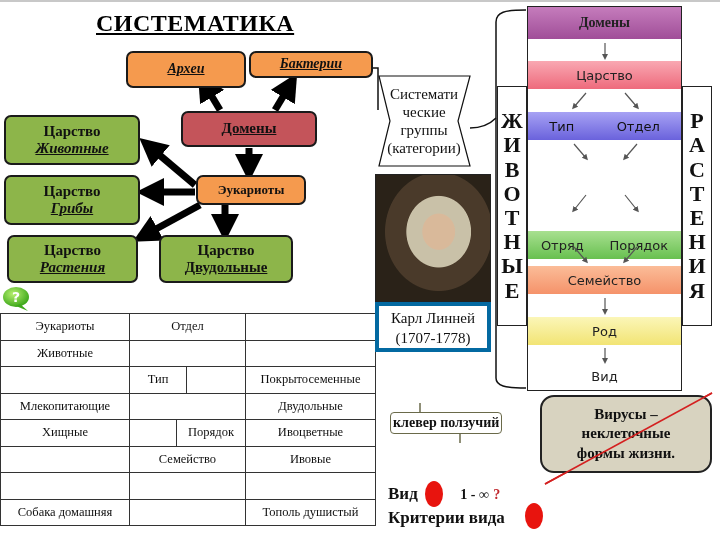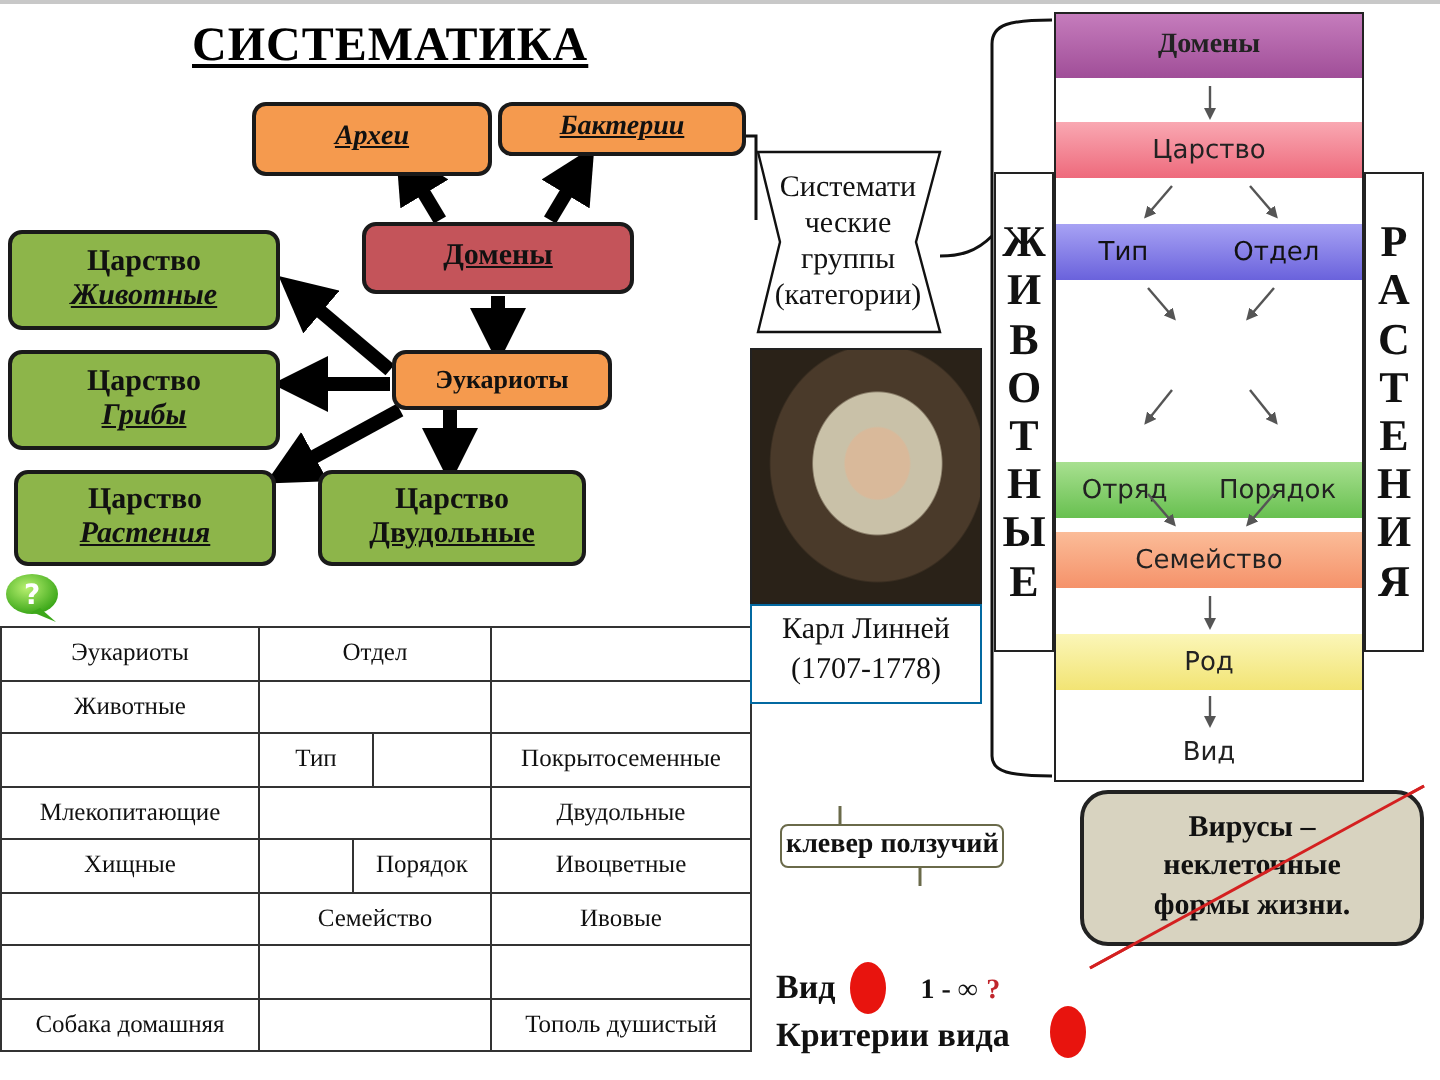--- a/index.html
+++ b/index.html
@@ -13,21 +13,21 @@
   .red { background: #c4545a; }
   .green { background: #8db54a; }
   .italic-ul { font-style: italic; text-decoration: underline; }
   .ul { text-decoration: underline; }
   svg.arrows { position: absolute; left: 0; top: 0; width: 720px; height: 540px; pointer-events: none; }
   table.tax { position: absolute; left: 0; top: 313px; border-collapse: collapse; font-size: 12.5px; }
   table.tax td { border: 1px solid #333; height: 26.5px; text-align: center; padding: 0 2px; white-space: nowrap; }
   .bubble { left: 2px; top: 286px; width: 30px; height: 26px; }
   .sysbox { left: 378px; top: 75px; width: 92px; height: 92px; font-size: 15px; line-height: 1.2; text-align: center; display: flex; align-items: center; justify-content: center; }
   .portrait { left: 375px; top: 174px; width: 116px; height: 128px; background: radial-gradient(ellipse at 55% 45%, #d9b99a 0 18%, #c9c1a8 19% 36%, #4a3a2a 37% 60%, #2a2218 61%); border: 1px solid #222; }
-  .portrait-cap { left: 375px; top: 302px; width: 116px; height: 50px; border: 1px solid #0369a1; font-size: 15px; text-align: center; line-height: 1.3; padding-top: 3px; }
+  .portrait-cap { left: 375px; top: 302px; width: 116px; height: 50px; border: 4px solid #0369a1; font-size: 15px; text-align: center; line-height: 1.3; padding-top: 3px; }
   .vert { position: absolute; border: 1px solid #222; background: #fff; display: flex; flex-direction: column; align-items: center; justify-content: center; font-weight: bold; font-size: 22px; line-height: 1.1; }
   .ladder { left: 527px; top: 6px; width: 155px; height: 385px; border: 1px solid #222; background: #fff; }
   .band { position: absolute; left: 0; width: 153px; height: 28px; display: flex; align-items: center; justify-content: space-around; font-family: "DejaVu Sans", sans-serif; font-size: 13px; color: #222; }
   .klever { left: 390px; top: 412px; font-weight: bold; font-size: 14px; border: 1px solid #6a6a4a; border-radius: 4px; padding: 2px 2px; background: #fff; }
   .virus { left: 540px; top: 395px; width: 172px; height: 78px; background: #d8d3c0; border: 2px solid #222; border-radius: 14px; font-weight: bold; font-size: 15px; text-align: center; display: flex; align-items: center; justify-content: center; line-height: 1.3; }
   .vid { left: 388px; top: 484px; font-weight: bold; font-size: 17px; }
   .crit { left: 388px; top: 508px; font-weight: bold; font-size: 17px; }
   .dot { position: absolute; width: 18px; height: 26px; background: #e8140e; border-radius: 50%; }
 </style>
 </head>

